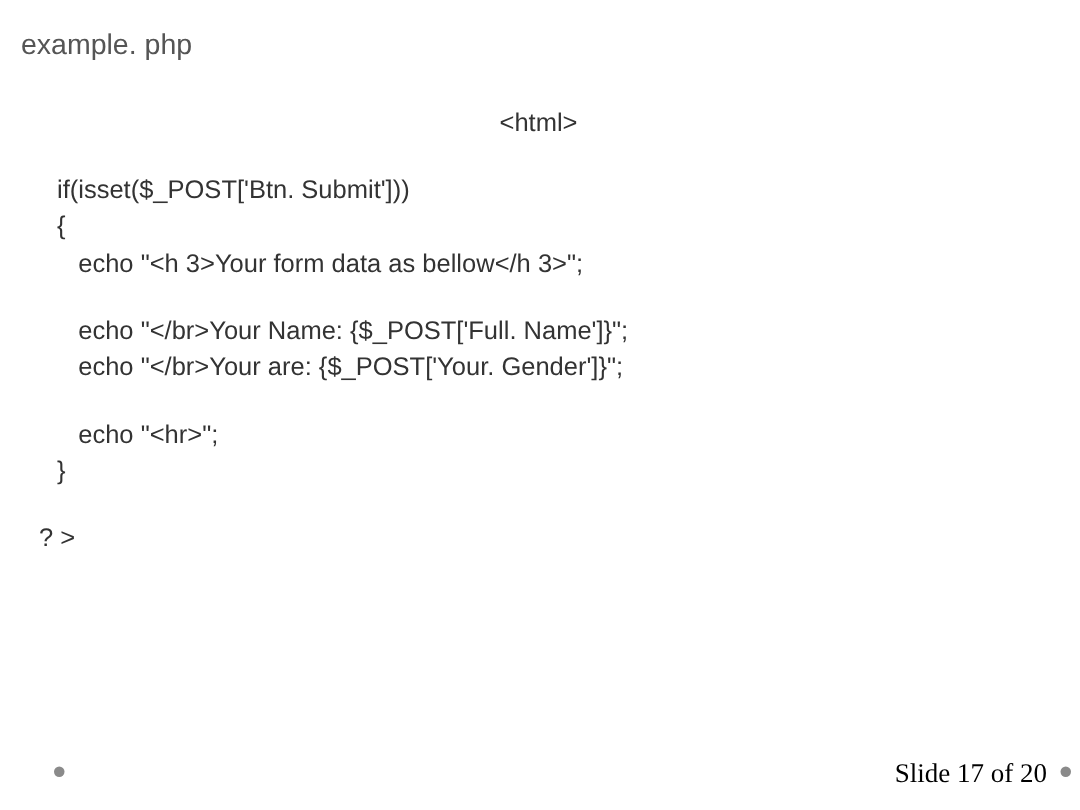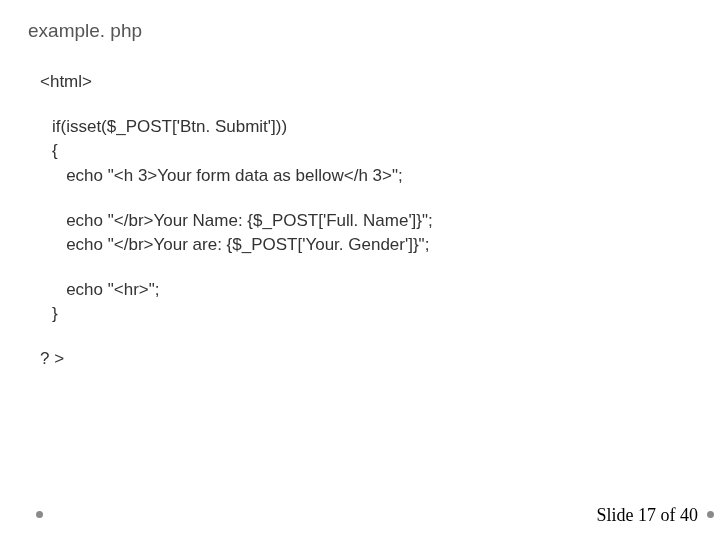--- a/index.html
+++ b/index.html
@@ -8,35 +8,36 @@
     width: 720px;
     height: 540px;
     background: #ffffff;
     font-family: Arial, Helvetica, sans-serif;
     font-size: 17px;
     color: #333333;
     position: relative;
     overflow: hidden;
   }
   .slide {
-    padding: 20px 28px 0 28px;
+    padding: 20px 28px 0 14px;
     box-sizing: border-box;
     width: 100%;
     height: 100%;
     position: relative;
     border-radius: 17px;
   }
   .title {
     font-size: 19px;
     color: #555555;
     margin-bottom: 28px;
   }
   .code-block-1 {
     margin-left: 12px;
     line-height: 1.45;
+    text-align: center;
   }
   .code-block-2 {
     margin-left: 24px;
     line-height: 1.45;
   }
   .code-block-3 {
     margin-left: 24px;
     line-height: 1.45;
   }
   .spacer {
@@ -96,15 +97,15 @@
 
   <div class="spacer"></div>
 
   <div class="code-block-3" style="margin-left:12px;">
     <div>? &gt;</div>
   </div>
 
   <div class="dot"></div>
   <div class="right-dot"></div>
 
-  <div class="footer">Slide 17 of 40</div>
+  <div class="footer">Slide 17 of 20</div>
 
 </div>
 
 </body></html>

